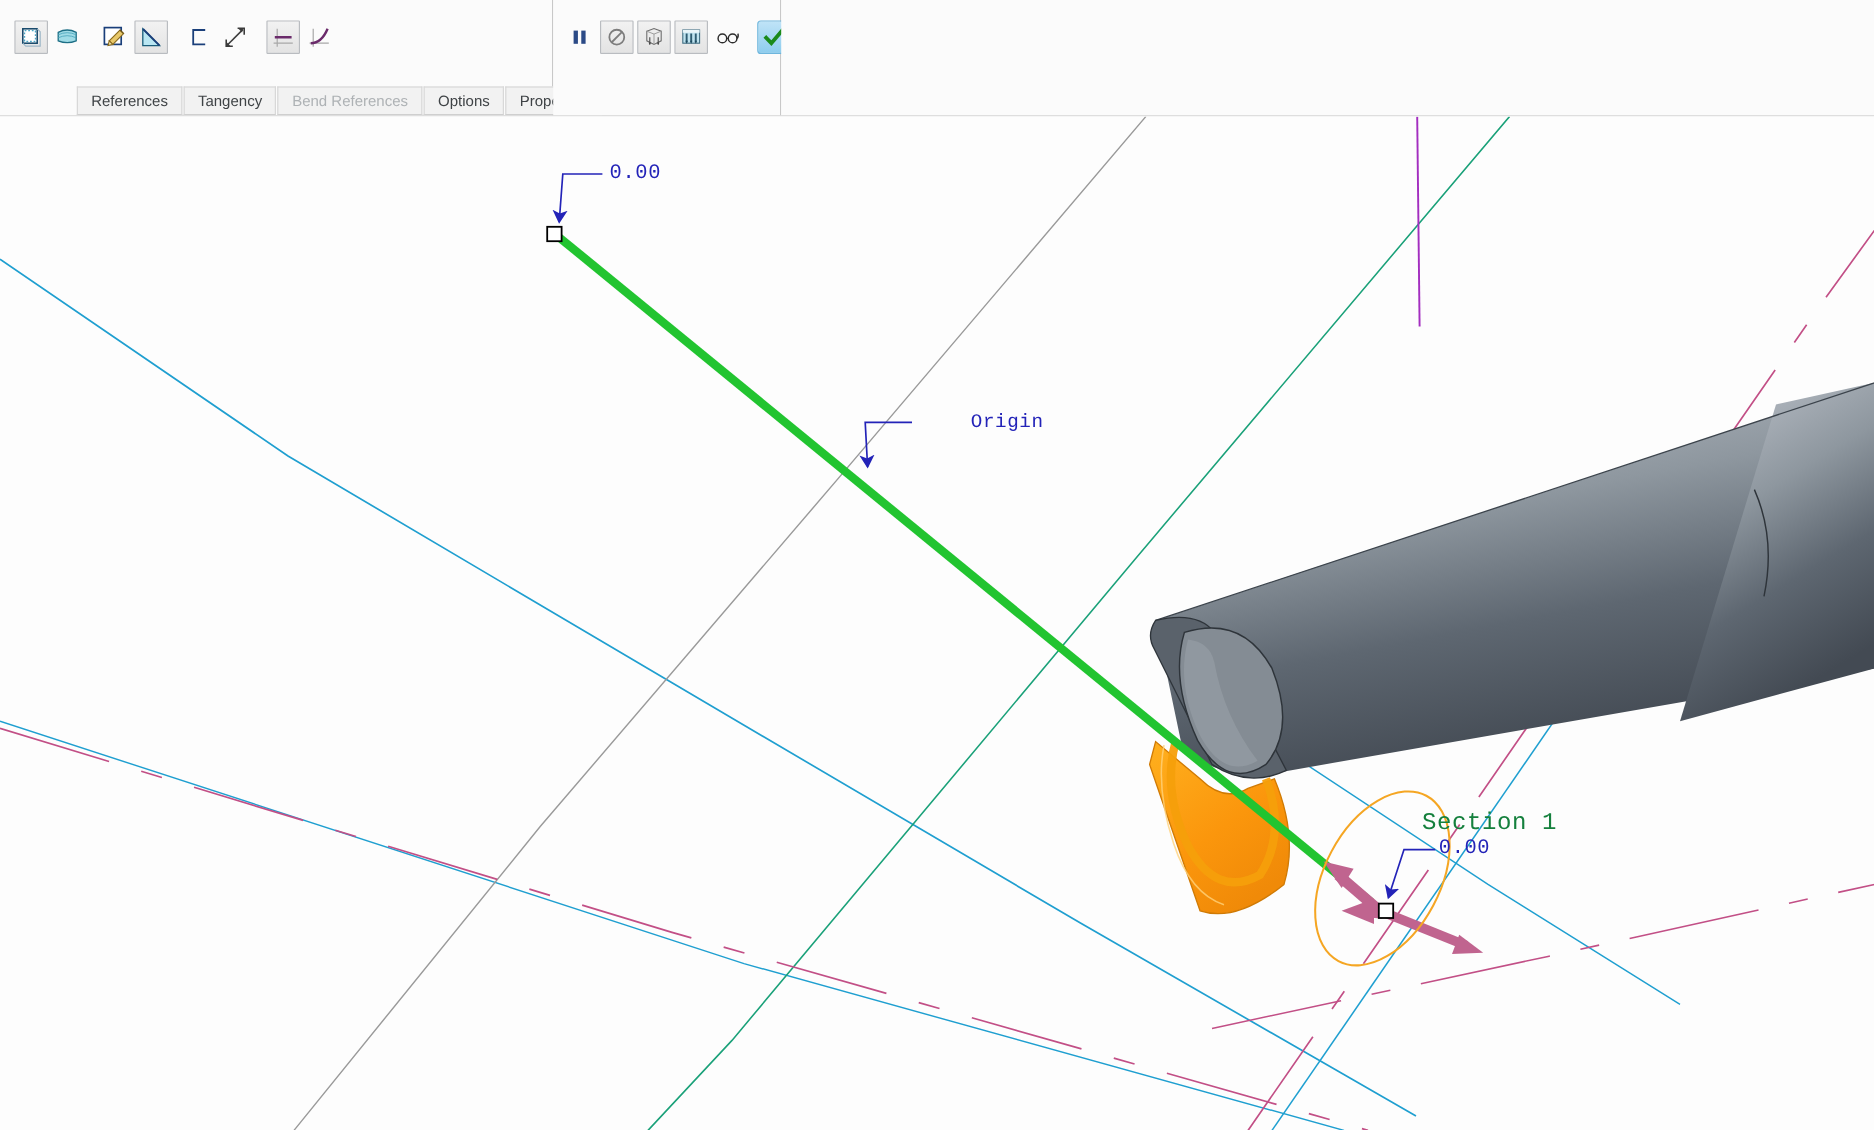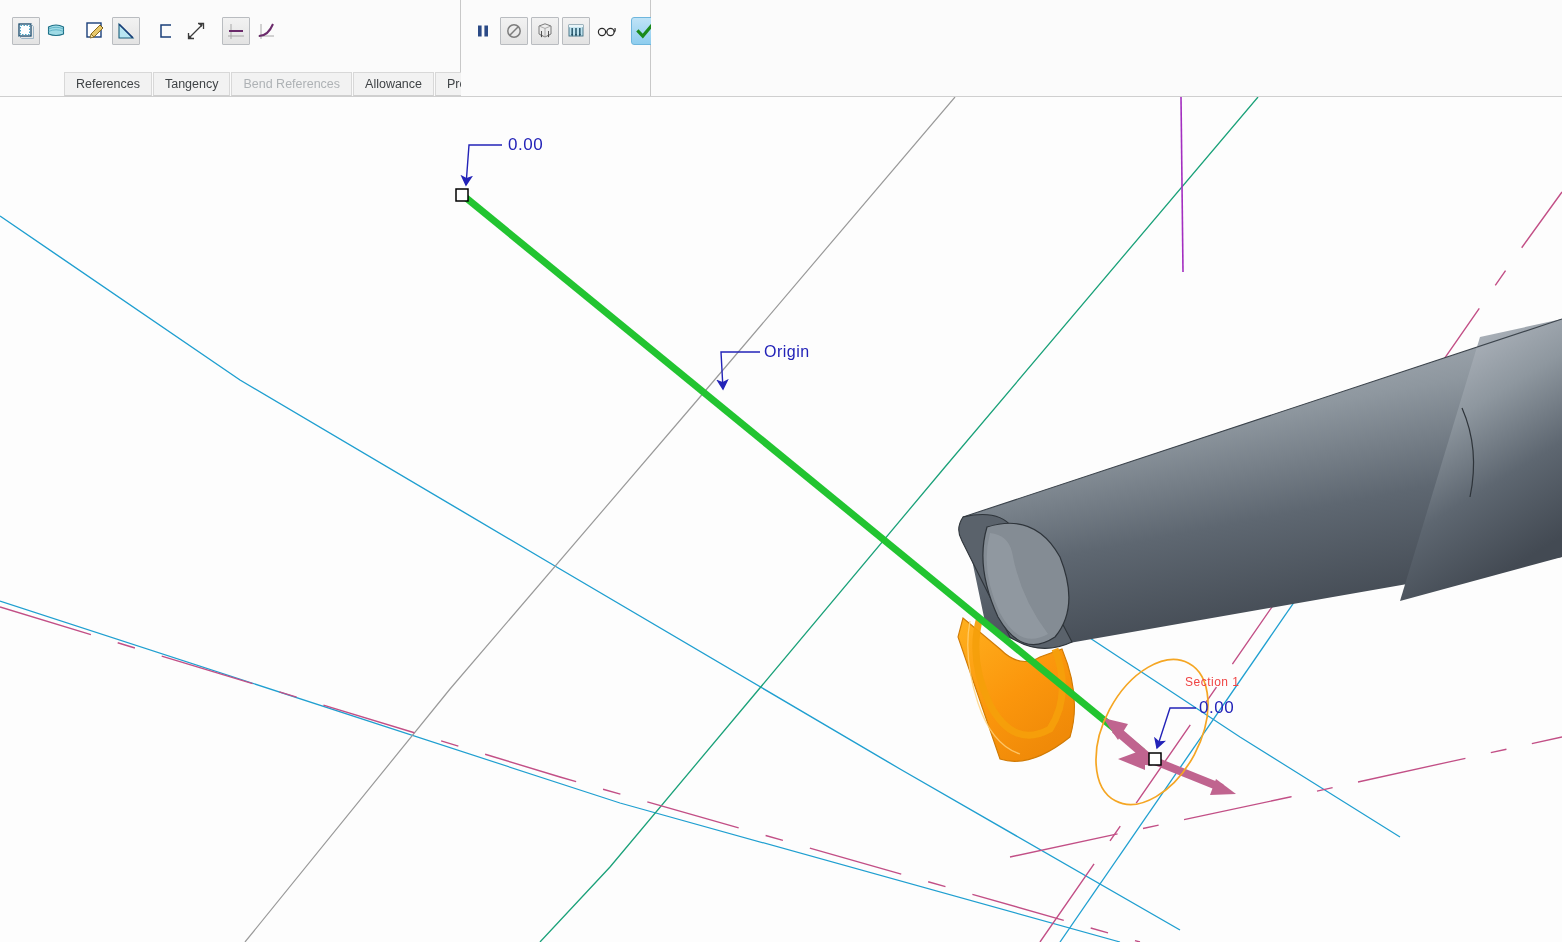--- a/index.html
+++ b/index.html
@@ -97,28 +97,28 @@
   #canvas {
     position: absolute; left: 0; top: 97px;
     width: 1562px; height: 845px;
     background: #fdfdfd;
     overflow: hidden;
   }
   #canvas svg { display: block; }
 
   .lbl {
     position: absolute;
-    font-family: Liberation Sans, sans-serif;
+    font-family: Liberation Mono, monospace;
     white-space: nowrap;
     pointer-events: none;
     text-align: right;
   }
   .lbl-dim   { color: #2323b8; font-size: 17px; letter-spacing: .5px; }
-  .lbl-origin{ color: #2323b8; font-size: 16px; letter-spacing: .5px; }
-  .lbl-sect  { color: #ef4444; font-size: 12px; letter-spacing: .5px; }
+  .lbl-origin{ color: #2323b8; font-size: 16px; letter-spacing: .5px; margin-left: 45px; }
+  .lbl-sect  { color: #15803d; font-size: 20px; letter-spacing: .5px; }
 </style>
 </head>
 <body>
 
 <div id="app">
 
   <div class="dashboard-strip">
 
     <div class="panel panel-left">
       <div class="toolrow">
@@ -191,21 +191,21 @@
             <path d="M4 15 Q13 15 18 3" fill="none" stroke="#6b2b6b" stroke-width="2"></path>
           </svg>
         </div>
 
       </div>
 
       <div class="tabbar">
         <div class="tab">References</div>
         <div class="tab">Tangency</div>
         <div class="tab disabled">Bend References</div>
-        <div class="tab">Allowance</div>
+        <div class="tab">Options</div>
         <div class="tab">Properties</div>
       </div>
     </div>
 
     <div class="panel panel-mid">
       <div class="toolrow" style="padding-left:8px; gap:3px;">
 
         <div class="tbtn plain">
           <svg width="18" height="18" viewBox="0 0 18 18">
             <rect x="4" y="3.5" width="3.6" height="11" fill="#2b4a86"></rect>

